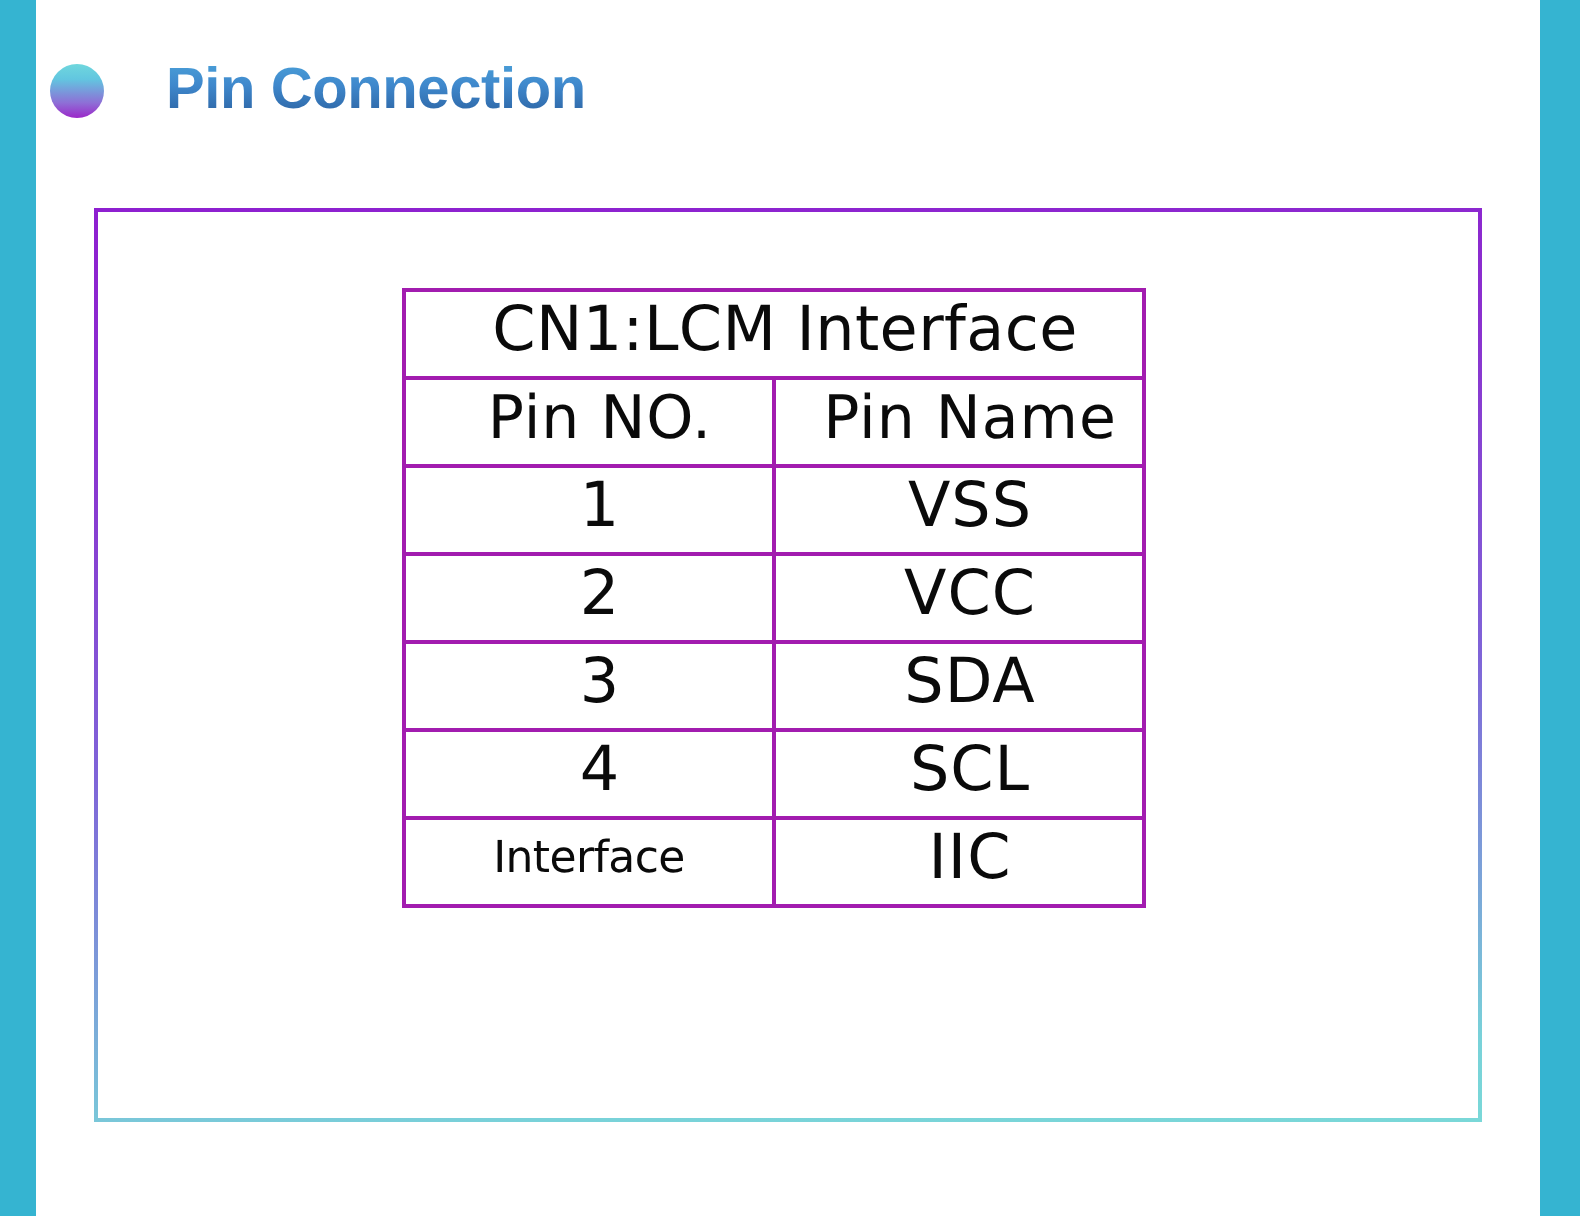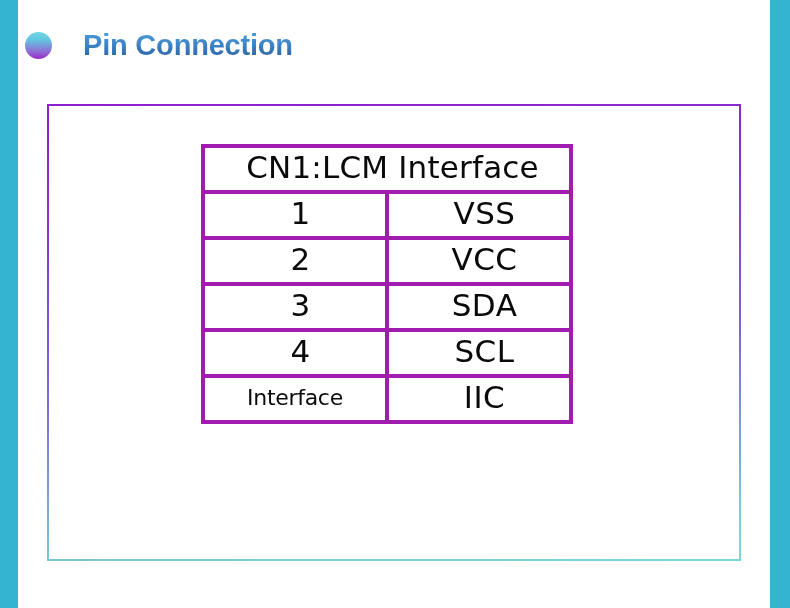--- a/index.html
+++ b/index.html
@@ -92,21 +92,21 @@
     top: 38px;
     width: 372px;
   }
   table.pin-table {
     border-collapse: collapse;
     width: 372px;
     table-layout: fixed;
     background: #ffffff;
   }
   table.pin-table td {
-    border: 4px solid #a21caf;
+    border: 2px solid #a21caf;
     color: #0a0a0a;
     font-family: "DejaVu Sans", sans-serif;
     font-weight: 400;
     font-size: 31px;
     line-height: 1;
     text-align: center;
     padding: 4px 2px 7px 13px;
     height: 44px;
     box-sizing: border-box;
     letter-spacing: 0.5px;
@@ -145,20 +145,24 @@
   <div class="content-frame">
     <div class="content-inner">
 
       <div class="pin-table-wrap">
         <table class="pin-table">
           <tbody>
             <tr>
               <td class="hdr-span" colspan="2">CN1:LCM  Interface</td>
             </tr>
             <tr>
+              <td class="col-left hdr-cell">Pin  NO.</td>
+              <td class="col-right hdr-cell">Pin  Name</td>
+            </tr>
+            <tr>
               <td class="col-left">1</td>
               <td class="col-right">VSS</td>
             </tr>
             <tr>
               <td class="col-left">2</td>
               <td class="col-right">VCC</td>
             </tr>
             <tr>
               <td class="col-left">3</td>
               <td class="col-right">SDA</td>

